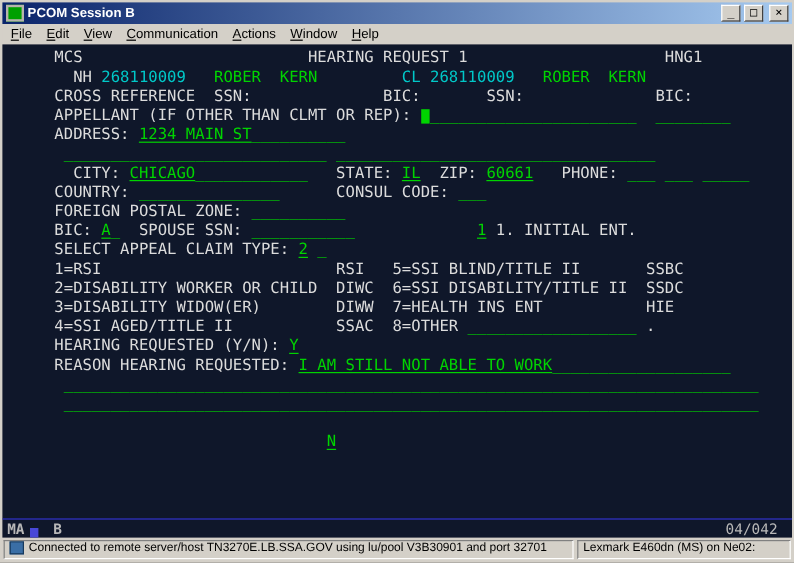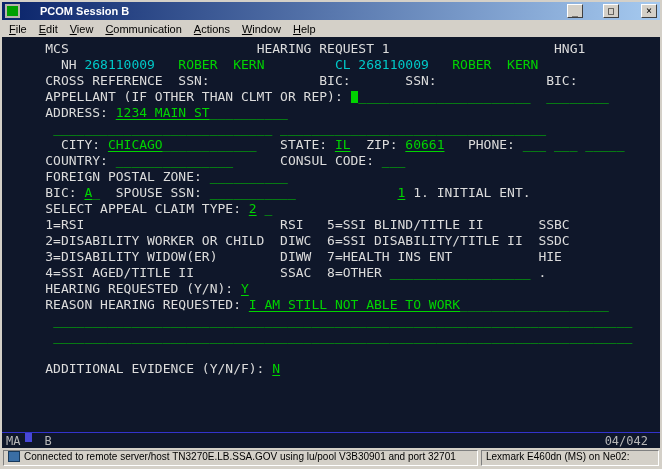--- a/index.html
+++ b/index.html
@@ -5,21 +5,21 @@
   html,body { margin:0; padding:0; background:#000; }
   body { width:662px; height:469px; overflow:hidden; font-family:"Liberation Sans", sans-serif; }
   .window {
     width:662px; height:469px; box-sizing:border-box;
     border:2px solid var(--chrome,#d4d0c8);
     display:flex; flex-direction:column; background:var(--chrome,#d4d0c8);
   }
 
   
   .titlebar {
-    height:18px; flex:none; display:flex; align-items:center; padding:0 3px; gap:20px;
+    height:18px; flex:none; display:flex; align-items:center; padding:0 3px; gap:3px;
     background:linear-gradient(90deg, var(--titlebar_left,#0a246a), var(--titlebar_right,#a6caf0));
   }
   .app-icon { width:11px; height:10px; flex:none; background:#00a000; border:2px solid #b8b4ac; box-sizing:content-box; }
   .title-text { flex:1; color:#fff; font-size:11px; font-weight:bold; white-space:nowrap; overflow:hidden; }
   .tb-btn {
     width:16px; height:14px; flex:none; background:var(--chrome,#d4d0c8);
     border:1px solid; border-color:#fff #404040 #404040 #fff;
     font-family:"DejaVu Sans Mono",monospace; font-size:10px; line-height:12px;
     color:#000; text-align:center; box-sizing:border-box; cursor:default;
   }
@@ -51,21 +51,21 @@
   }
 
   
   .oia {
     position:absolute; left:0; right:0; bottom:0; height:15px;
     border-top:1px solid var(--oia_separator,#3333cc);
     display:flex; justify-content:space-between; align-items:center;
     padding:0 12px 0 4px; color:#b8b8b8; font-size:12px;
     font-family:"DejaVu Sans Mono", monospace;
   }
-  .oia-left { display:flex; align-items:flex-start; }
+  .oia-left { display:flex; align-items:flex-end;font-weight:bold; }
   .oia-block { width:7px; height:9px; background:#4848d8; display:inline-block; margin-left:5px; }
   .oia-session { margin-left:12px; }
 
   
   .statusbar {
     height:19px; flex:none; background:var(--chrome,#d4d0c8);
     display:flex; gap:3px; padding:2px 1px 1px 1px; box-sizing:border-box;
     font-size:10px; color:#000;
   }
   .status-panel {
@@ -229,21 +229,20 @@
         <span class="seg g" style="--c:5">__________________________________________________________________________</span>
       </div>
 
       <div class="trow">
         <span class="seg g" style="--c:5">__________________________________________________________________________</span>
       </div>
 
       <div class="trow"></div>
 
       <div class="trow">
-        <span class="seg w" style="--c:4">ADDITIONAL EVIDENCE (Y/N/F):</span>
         <span class="seg gu" style="--c:33">N</span>
       </div>
 
       <div class="trow"></div>
       <div class="trow"></div>
     </div>
 
     <div class="oia">
       <div class="oia-left">
         <span>MA</span>

